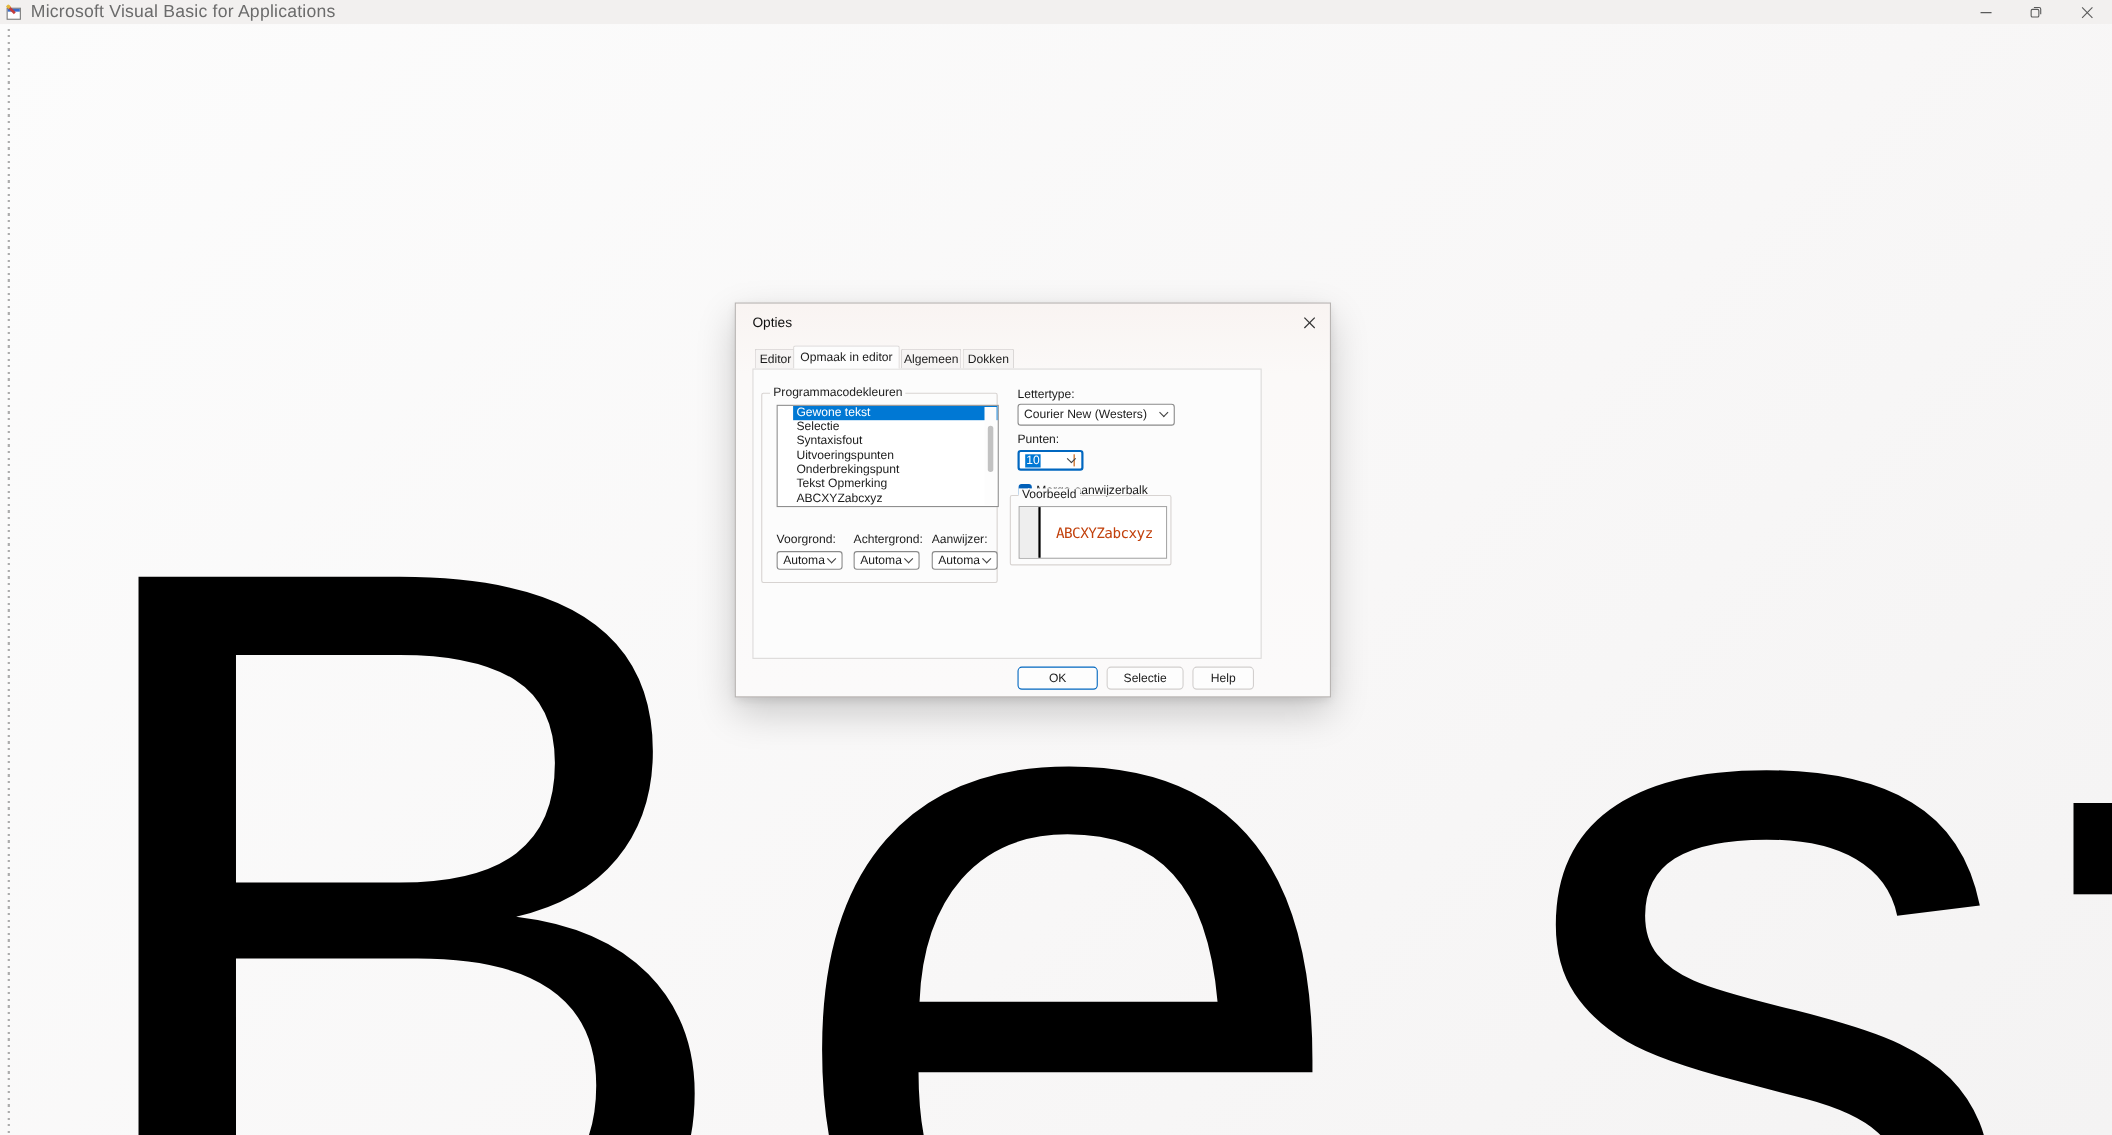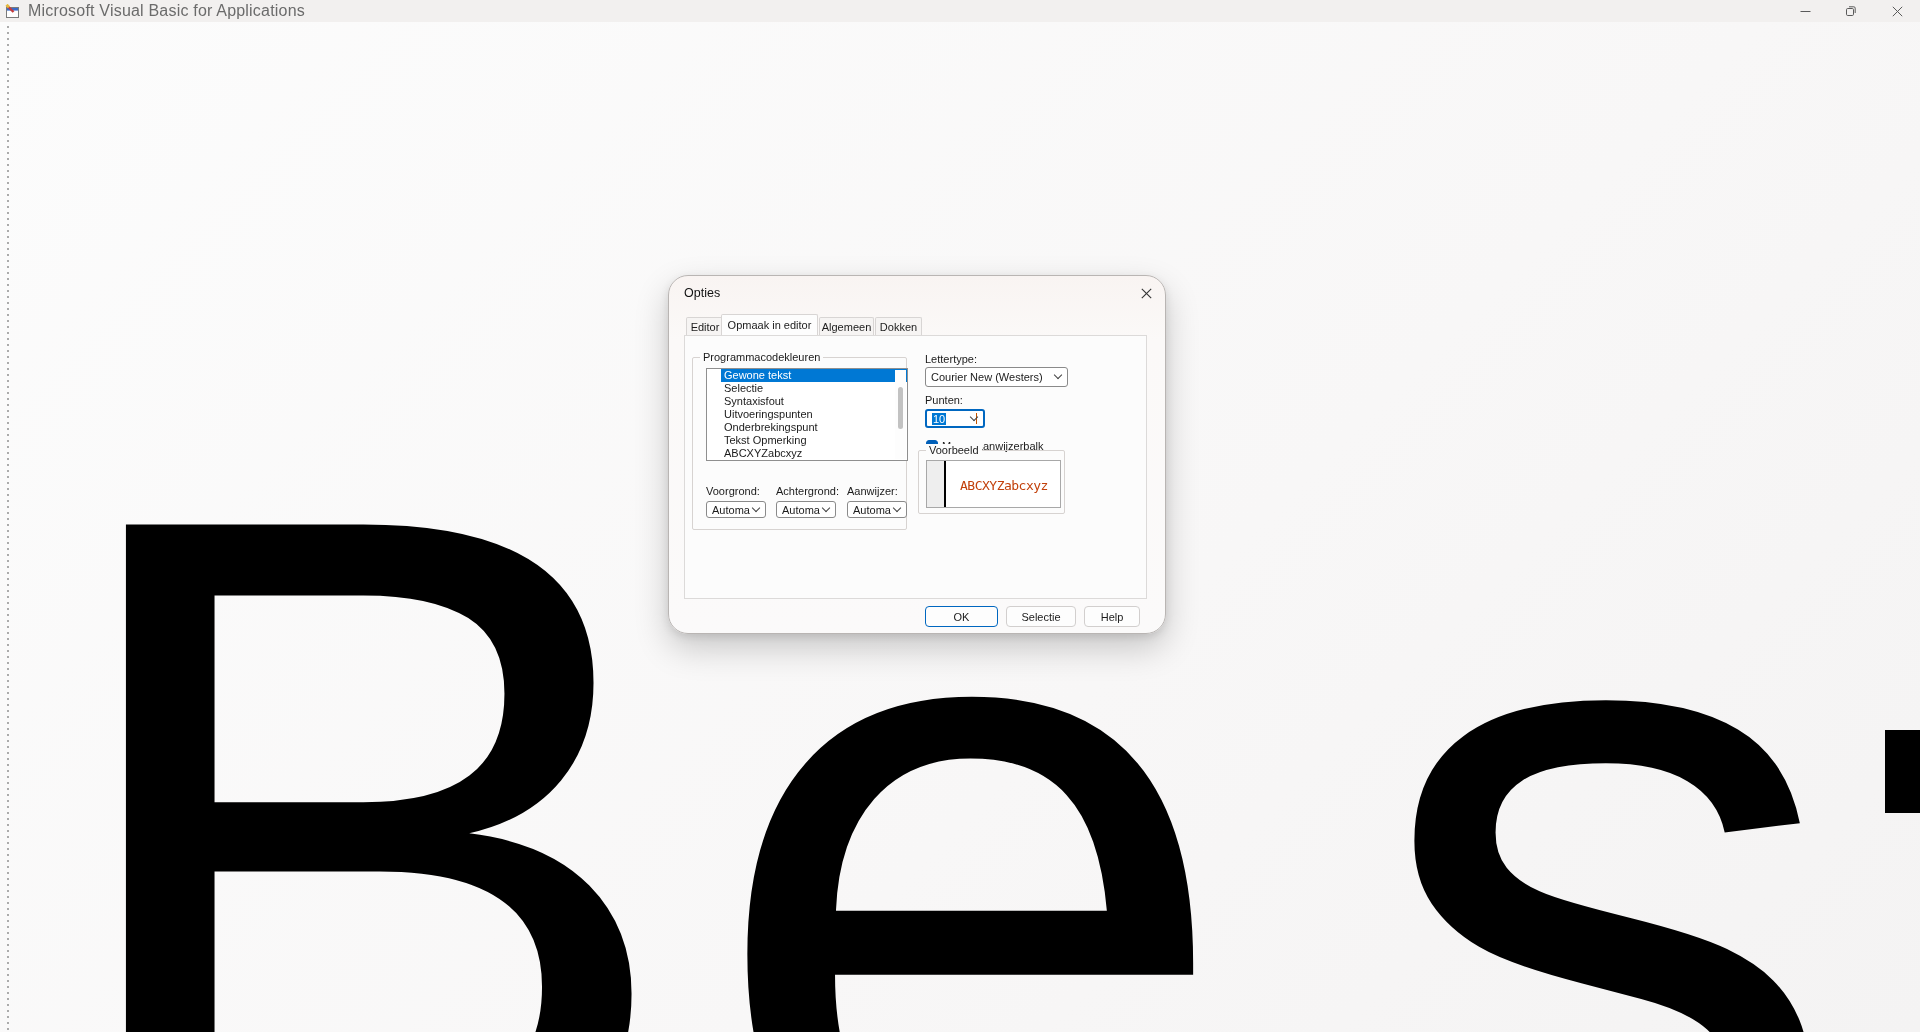--- a/index.html
+++ b/index.html
@@ -15,23 +15,23 @@
   .wincontrols { position:absolute; right:0; top:0; height:22px; display:flex; }
   .winbtn { width:46px; height:22px; display:flex; align-items:center; justify-content:center; }
 
   .canvas { position:absolute; left:0; top:22px; width:1920px; height:1010px;
             background:linear-gradient(135deg,#fcfcfc 0%,#f8f7f7 60%,#f4f3f3 100%); overflow:hidden; }
   .dock-dots { position:absolute; left:7px; top:4px; bottom:0; width:2px;
                background:repeating-linear-gradient(to bottom,#ababab 0 2px,transparent 2px 6px); }
   .giant { position:absolute; left:0; top:-22px; width:1920px; height:1032px; pointer-events:none; }
 
   
-  .dialog { position:absolute; left:668px; top:253px; width:498px; height:359px;
+  .dialog { position:absolute; left:668px; top:253px; width:542px; height:359px;
             background:linear-gradient(180deg,#f9f4f2 0%,#fbf9f8 18%,#fbfafa 100%);
-            border:1px solid #b9b5b3; border-radius:20px;
+            border:1px solid #b9b5b3; border-radius:0;
             box-shadow:0 14px 34px rgba(0,0,0,.20), 0 3px 8px rgba(0,0,0,.10); }
   .dlg-title { position:absolute; left:15px; top:10px; font-size:12.5px; color:#111; }
   .dlg-close { position:absolute; right:10px; top:8px; width:18px; height:18px;
                display:flex; align-items:center; justify-content:center; }
 
   .tab { position:absolute; height:18px; top:41px; background:#f6f4f3; border:1px solid #d8d5d4;
          border-bottom:none; font-size:11px; display:flex; align-items:center; justify-content:center;
          color:#1b1b1b; border-radius:2px 2px 0 0; }
   .tab.active { top:38px; height:21px; background:#fdfdfd; z-index:3; }
 

